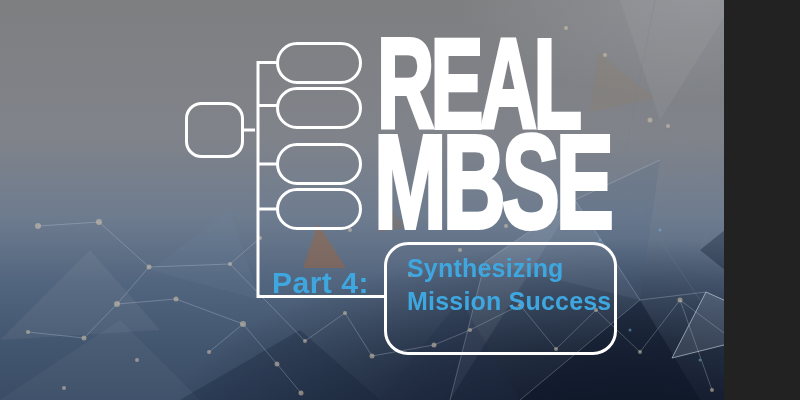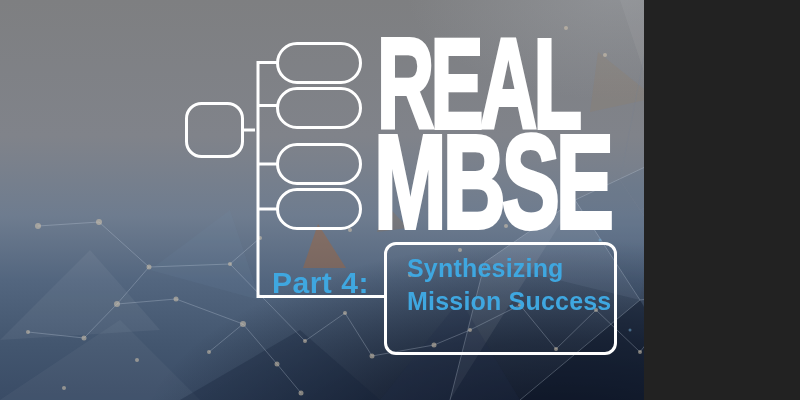--- a/index.html
+++ b/index.html
@@ -1,17 +1,17 @@
 <!DOCTYPE html>
 <html style="--accent-blue: #3fa7e0; --line-white: #ffffff;"><head>
 <meta charset="utf-8">
 <style>
   html,body{margin:0;padding:0;background:#222;}
   .canvas{
-    position:relative;width:644px;height:400px;overflow:hidden;
+    position:relative;width:724px;height:400px;overflow:hidden;
     font-family:"Liberation Sans",sans-serif;
     background:
       radial-gradient(115% 90% at 88% 112%, rgba(7,12,26,0.9) 0%, rgba(7,12,26,0.55) 30%, rgba(7,12,26,0) 58%),
       radial-gradient(55% 45% at 96% -2%, rgba(175,180,188,0.35) 0%, rgba(175,180,188,0) 60%),
       linear-gradient(180deg,#7e7f81 0%,#80838a 34%,#6e7c8f 54%,#53667f 70%,#43566f 86%,#3a4c66 100%);
   }
   svg{position:absolute;left:0;top:0;}
   .bg-mesh{z-index:1;}
   .diagram-svg{z-index:3;}
   .dg{stroke:var(--line-white,#ffffff);stroke-width:3;fill:none;}
@@ -22,21 +22,21 @@
   }
   .title-real{left:377px;top:20px;font-size:128px;letter-spacing:-6px;transform:scale(0.62,1);}
   .title-mbse{left:374px;top:115px;font-size:134px;letter-spacing:-6px;transform:scale(0.65,1);}
   .part-label{
     position:absolute;z-index:4;left:272px;top:266px;
     font-size:30px;font-weight:700;color:var(--accent-blue,#3fa7e0);
     white-space:nowrap;letter-spacing:0.5px;text-align:center;
   }
   .callout{
     position:absolute;z-index:4;left:384px;top:242px;width:233px;height:113px;
-    border:3px solid var(--line-white,#ffffff);border-radius:12px;box-sizing:border-box;
+    border:3px solid var(--line-white,#ffffff);border-radius:24px;box-sizing:border-box;
     padding:7px 0 0 20px;
   }
   .callout-line{
     font-size:25px;font-weight:700;line-height:32.5px;
     color:var(--accent-blue,#3fa7e0);white-space:nowrap;letter-spacing:0.2px;
   }
 </style>
 </head>
 <body>
 

